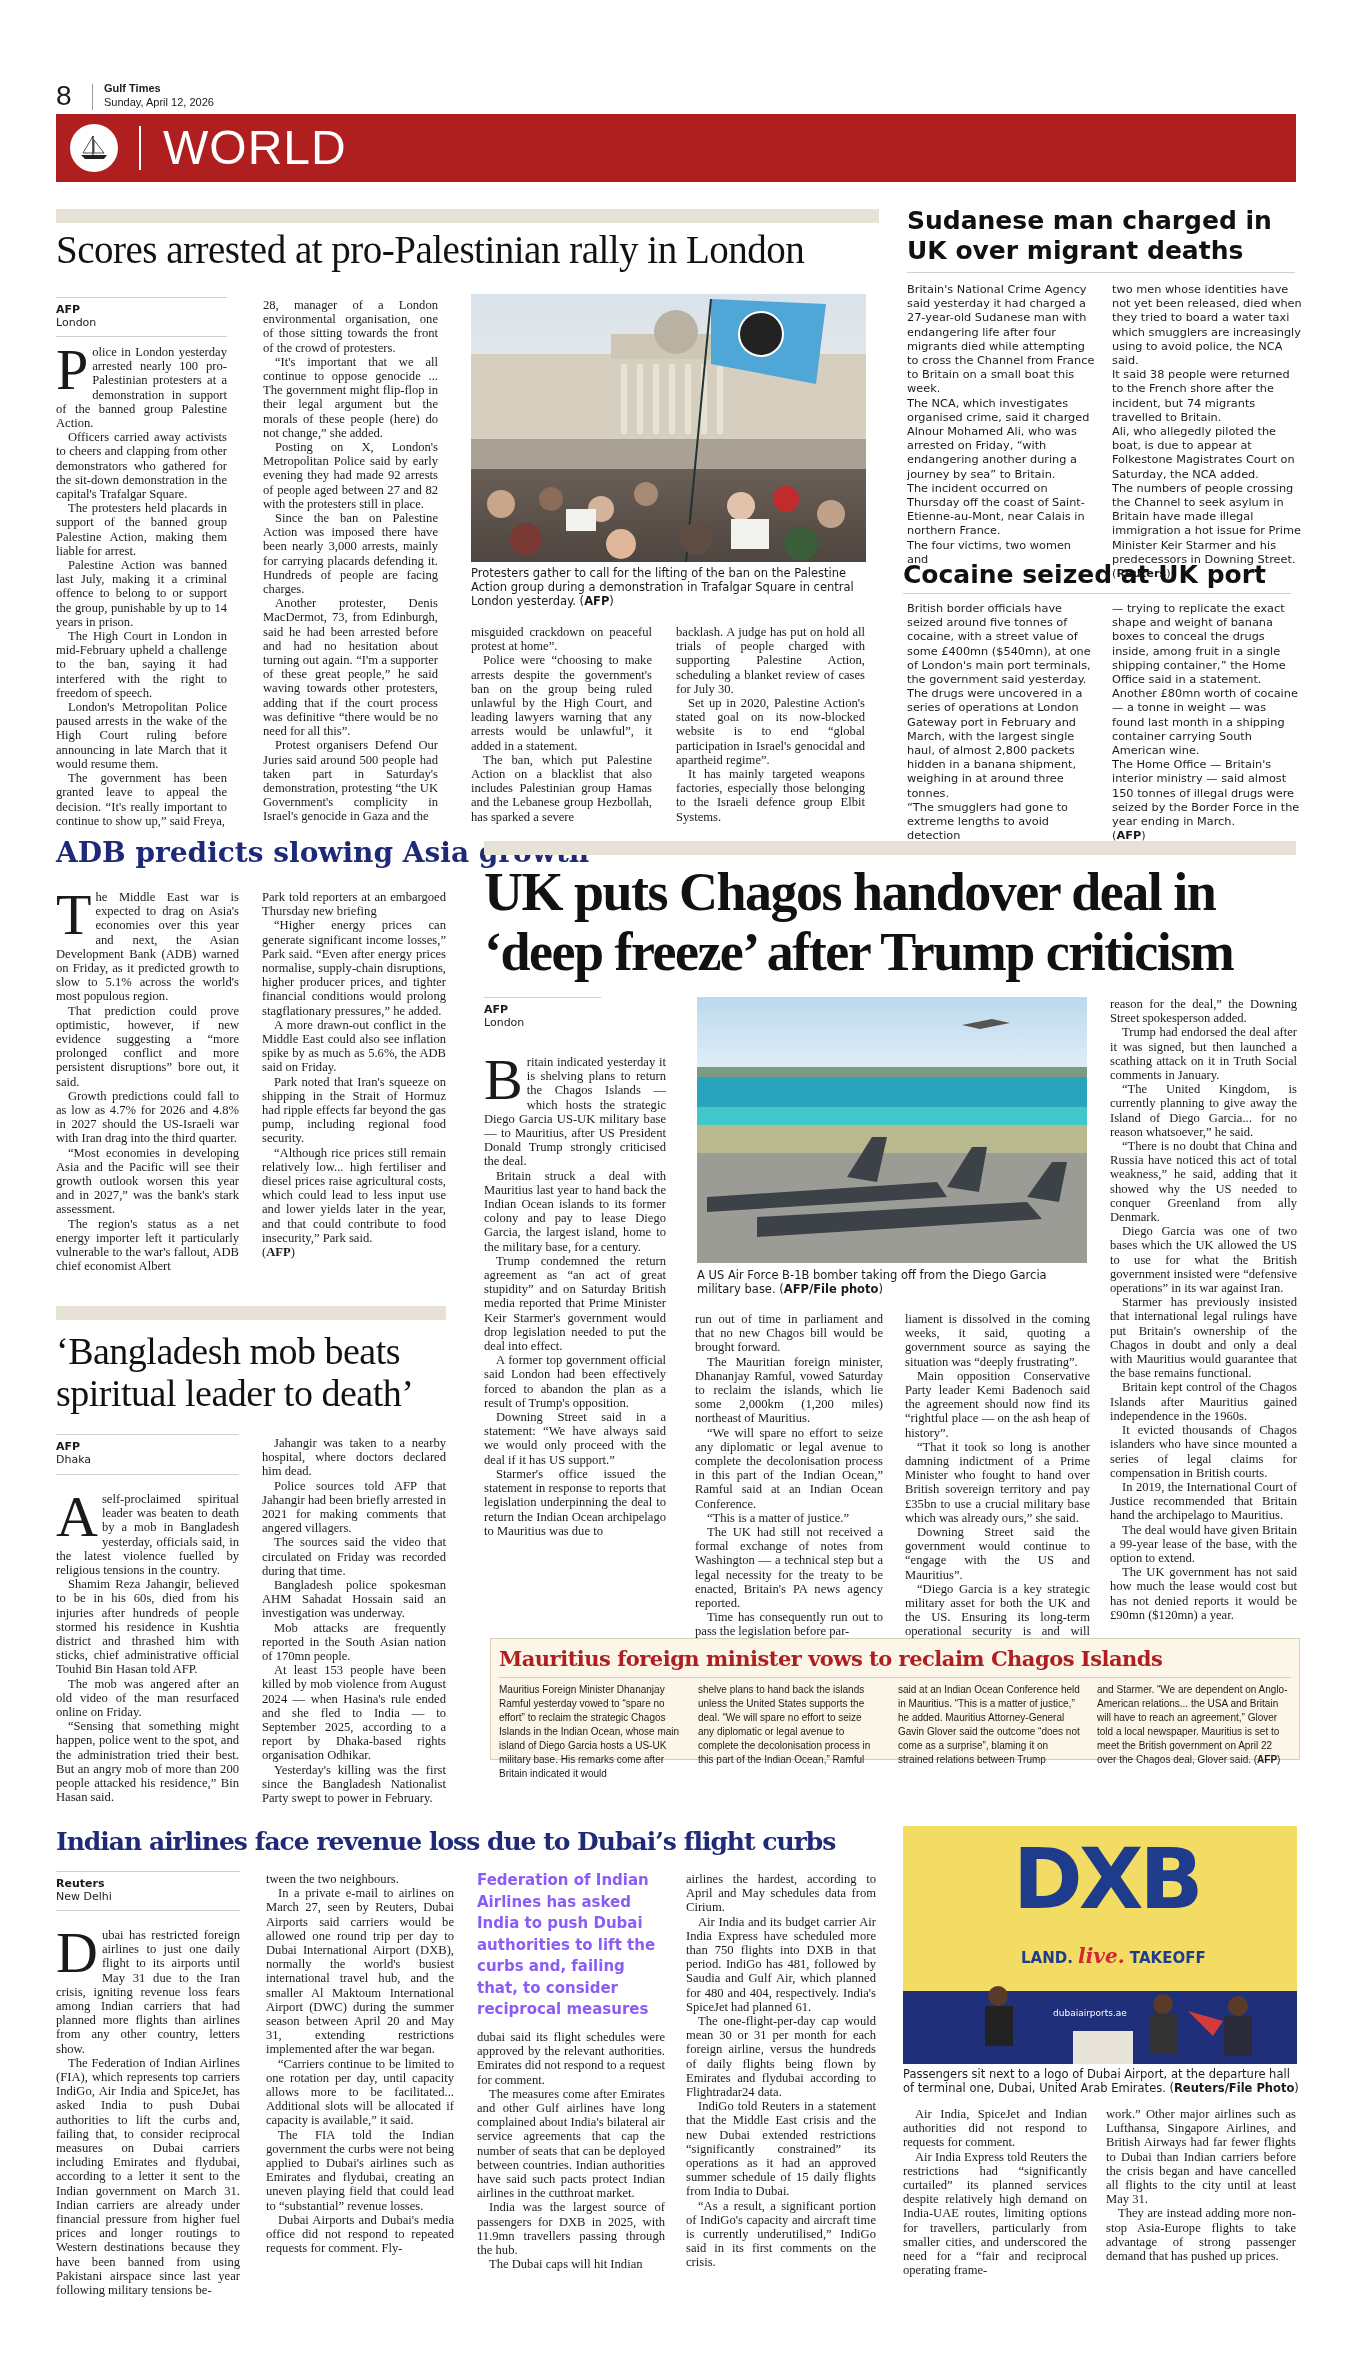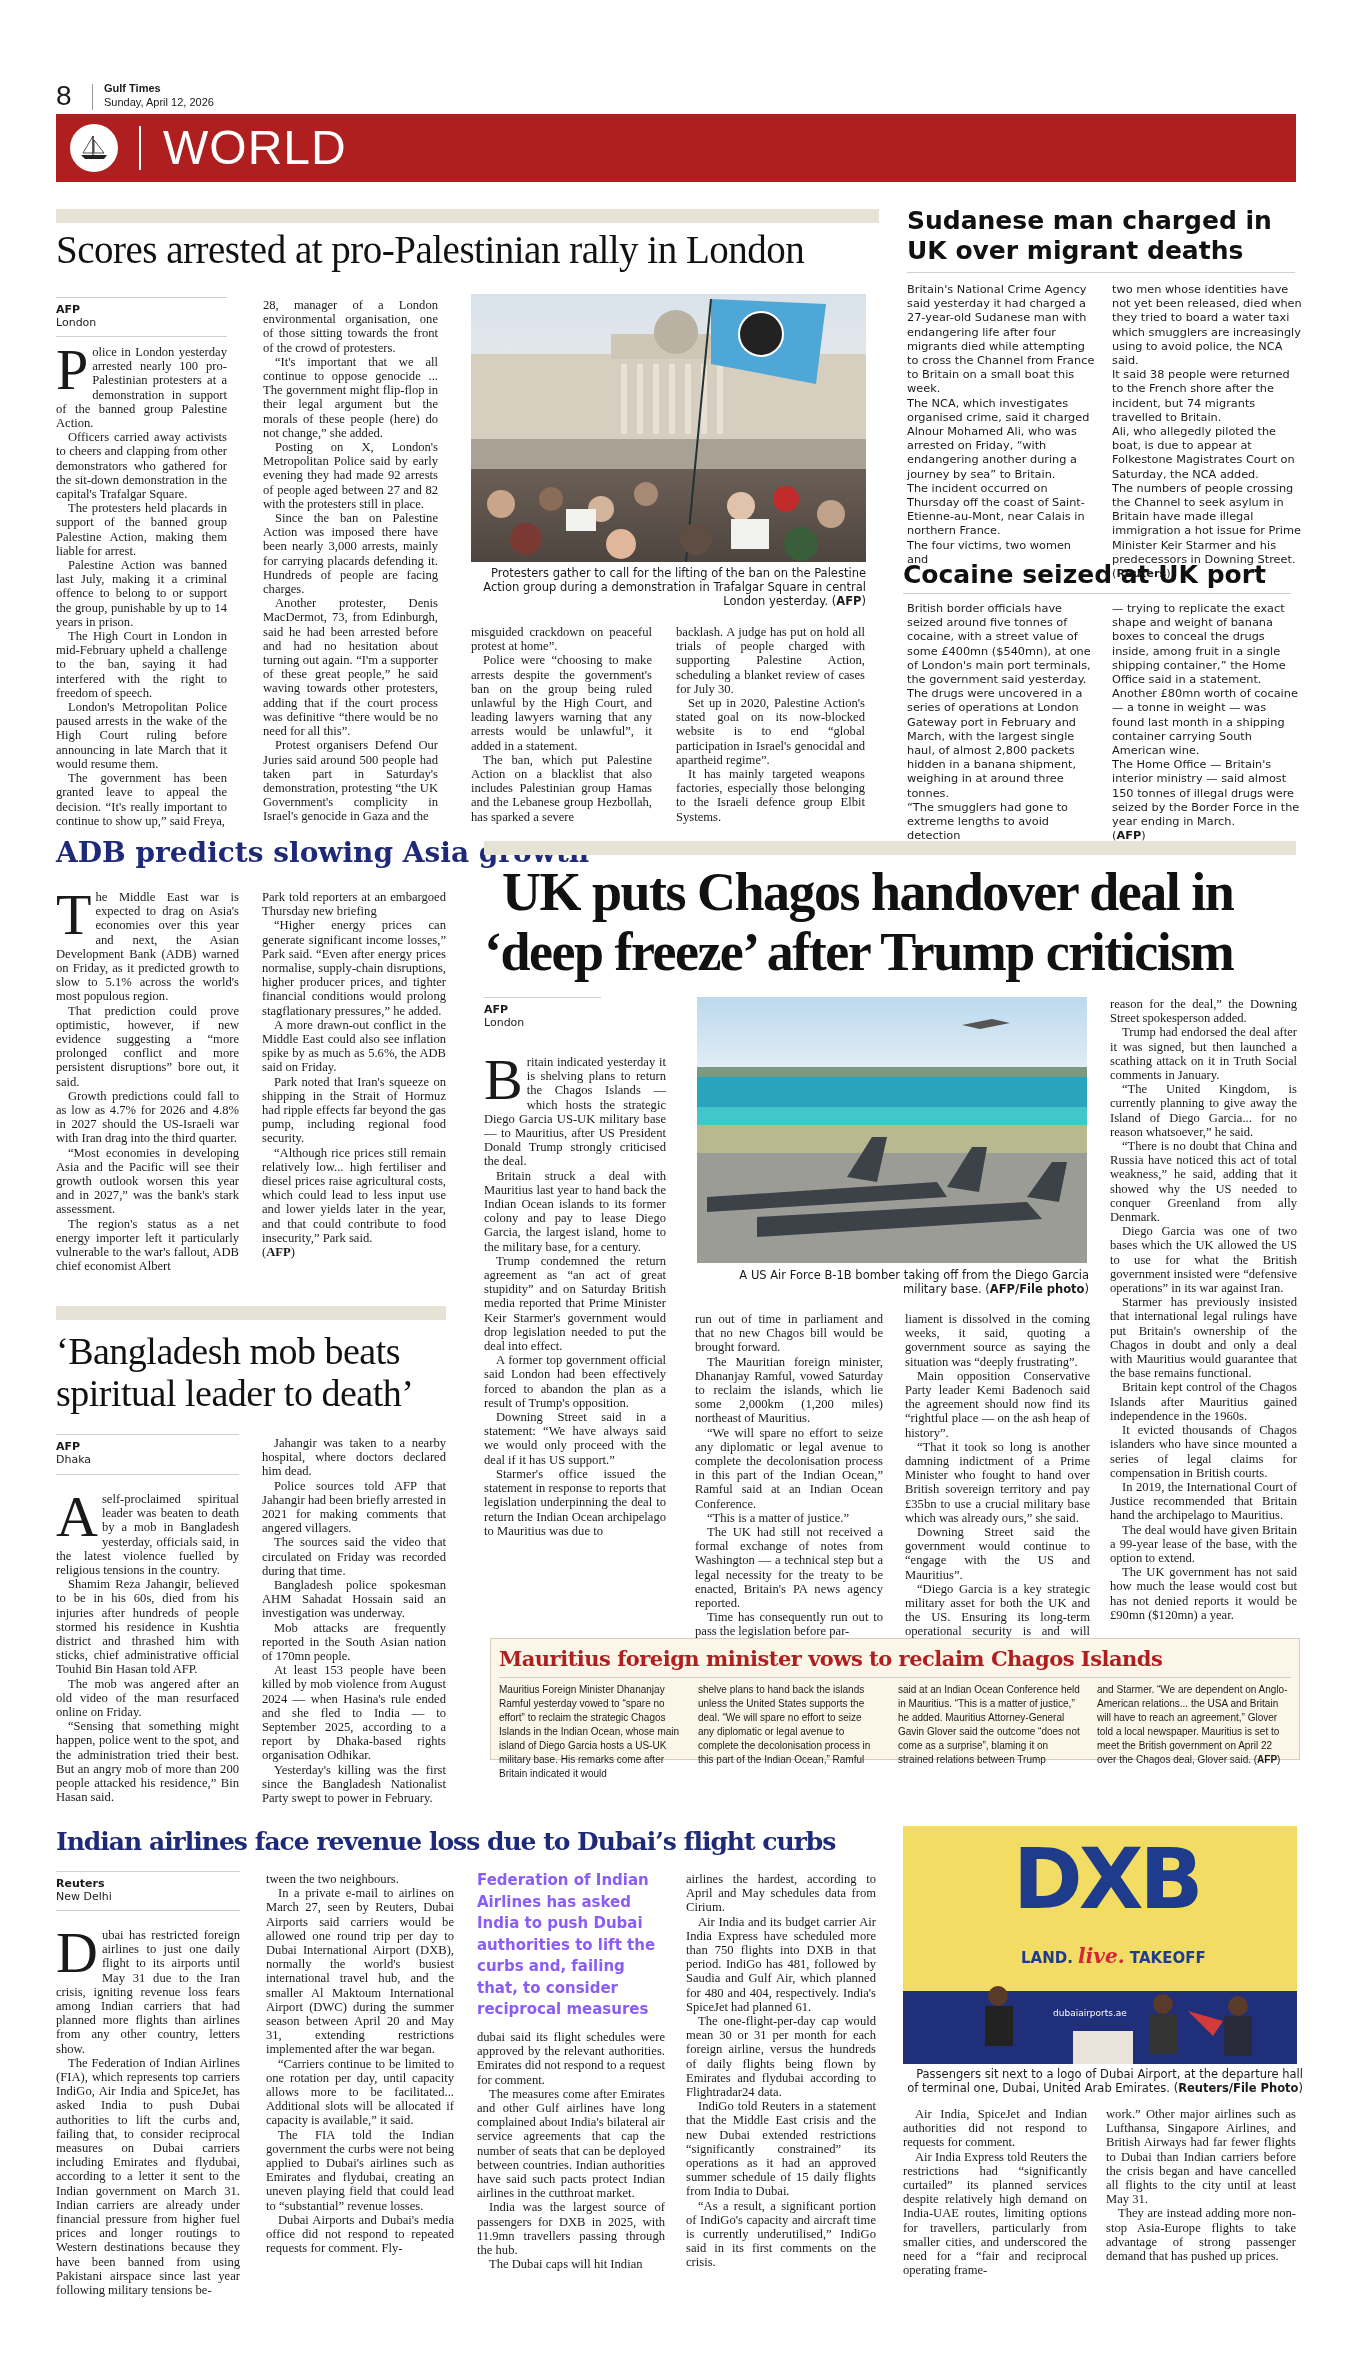--- a/index.html
+++ b/index.html
@@ -24,21 +24,21 @@
   .hl-sans-bold { font-family: "DejaVu Sans", sans-serif; font-weight: bold; color: #111; }
   .byline-agency { font-family: "DejaVu Sans", sans-serif; font-weight: bold; font-size: 11px; }
   .byline-place { font-family: "DejaVu Sans", sans-serif; font-size: 11px; }
 
   .col { font-family: "Liberation Serif", serif; font-size: 12.6px; line-height: 14.2px; text-align: justify; hyphens: auto; }
   .col p { text-indent: 12px; }
   .col p.first { text-indent: 0; }
   .dropcap { float: left; font-size: 58px; line-height: 46px; margin: 2px 4px 0 0; font-family: "Liberation Serif", serif; }
   .sanscol { font-family: "DejaVu Sans", sans-serif; font-size: 11.3px; line-height: 14.2px; }
   .sanscol p { text-indent: 0; }
-  .cap { font-family: "DejaVu Sans", sans-serif; font-size: 11.5px; line-height: 14px; text-align: right; }
+  .cap { font-family: "DejaVu Sans", sans-serif; font-size: 11.5px; line-height: 14px; }
   .cap b { font-weight: bold; }
 
   .photo { overflow: hidden; }
   .narrowcol { font-family: "Liberation Sans", sans-serif; font-size: 10px; line-height: 14px; }
 </style>
 </head>
 <body>
 
 <div class="abs" id="page-num">8</div>
 <div class="abs" id="mast-sep"></div>
@@ -175,21 +175,21 @@
 <div class="abs col" style="left:262px;top:890px;width:184px;">
   <p class="first">Park told reporters at an embargoed Thursday new briefing</p>
   <p>“Higher energy prices can generate significant income losses,” Park said. “Even after energy prices normalise, supply-chain disruptions, higher producer prices, and tighter financial conditions would prolong stagflationary pressures,” he added.</p>
   <p>A more drawn-out conflict in the Middle East could also see inflation spike by as much as 5.6%, the ADB said on Friday.</p>
   <p>Park noted that Iran's squeeze on shipping in the Strait of Hormuz had ripple effects far beyond the gas pump, including regional food security.</p>
   <p>“Although rice prices still remain relatively low... high fertiliser and diesel prices raise agricultural costs, which could lead to less input use and lower yields later in the year, and that could contribute to food insecurity,” Park said.</p>
   <span>(<b>AFP</b>)</span>
 </div>
 
 <div class="abs band" style="left:484px;top:841px;width:812px;"></div>
-<div class="abs hl-serif" style="left:484px;top:862px;font-size:54px;line-height:60px;font-weight:bold;letter-spacing:-1.5px;text-align:right;">
+<div class="abs hl-serif" style="left:484px;top:862px;font-size:54px;line-height:60px;font-weight:bold;letter-spacing:-1.5px;">
   <div>UK puts Chagos handover deal in</div>
   <div>‘deep freeze’ after Trump criticism</div>
 </div>
 
 <div class="abs rule" style="left:484px;top:997px;width:117px;"></div>
 <div class="abs byline-agency" style="left:484px;top:1003px;">AFP</div>
 <div class="abs byline-place" style="left:484px;top:1016px;">London</div>
 
 <div class="abs col" style="left:484px;top:1055px;width:182px;">
   <span class="dropcap">B</span>

